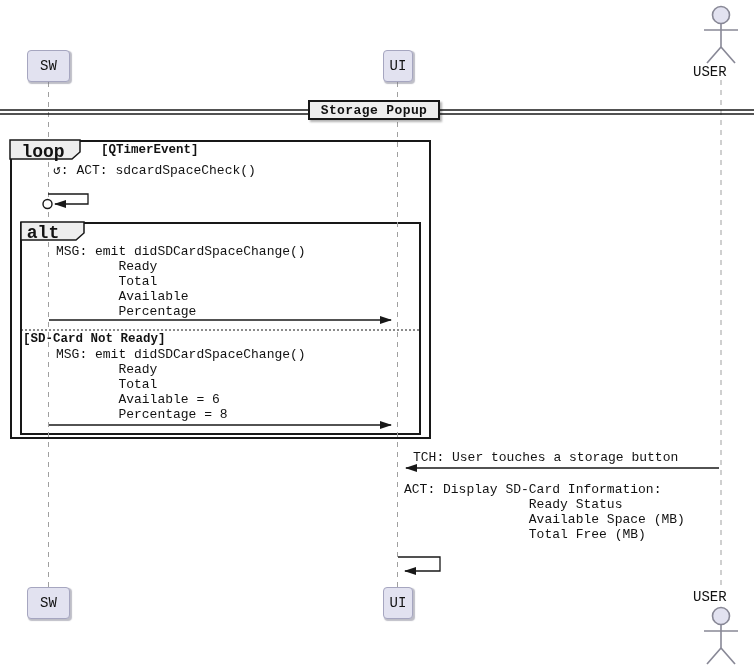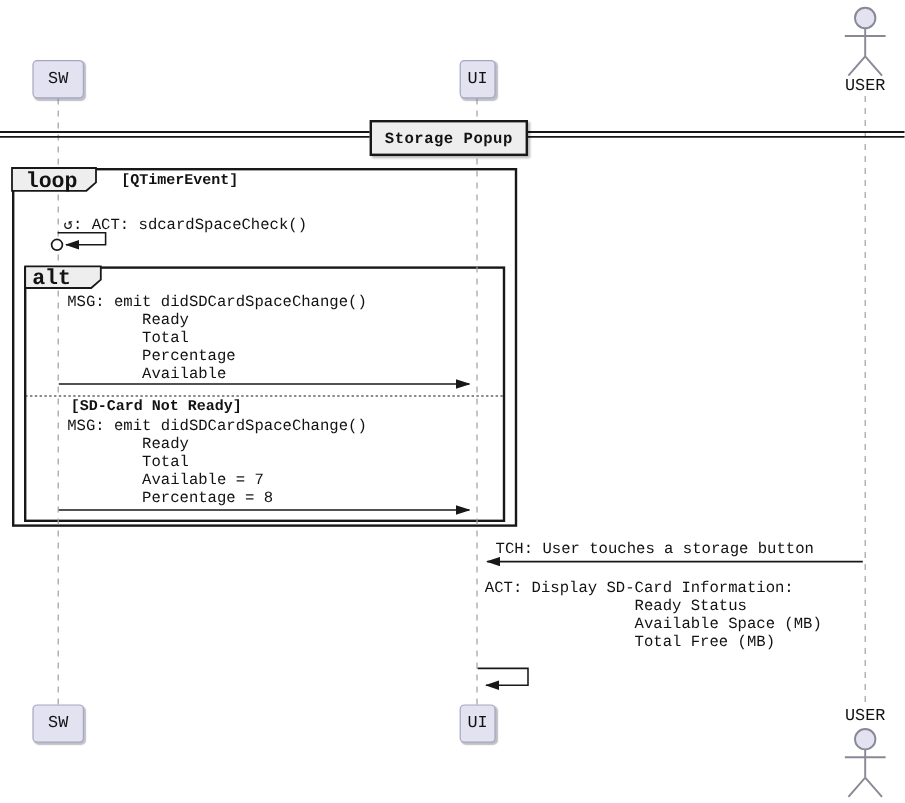--- a/index.html
+++ b/index.html
@@ -9,25 +9,25 @@
           color:var(--text,#121212);padding-left:16px;}
   .frame{position:absolute;border:2px solid var(--frame-border,#181818);
          box-sizing:border-box;z-index:1;background:transparent;}
   #overlay{position:absolute;left:0;top:0;z-index:2;pointer-events:none;}
   .pbox{position:absolute;background:var(--participant-fill,#E2E2F0);
         border:1px solid var(--participant-border,#A6A6C0);
         border-radius:4px;box-sizing:border-box;
         box-shadow:1.5px 1.5px 1px rgba(110,110,130,.45);
         display:flex;align-items:center;justify-content:center;
         font-size:14px;z-index:3;}
-  .alabel{position:absolute;text-align:center;font-size:14px;z-index:3;}
+  .alabel{position:absolute;text-align:left;font-size:14px;z-index:3;}
   .msg{position:absolute;font-size:13px;line-height:15px;white-space:pre;z-index:4;}
   .kw{position:absolute;font-weight:bold;font-size:18px;text-align:center;z-index:3;}
   .cond{position:absolute;font-weight:bold;font-size:12.5px;z-index:3;white-space:pre;}
-  .divbox{position:absolute;left:308px;top:100px;width:132px;height:30px;
+  .divbox{position:absolute;left:308px;top:100px;width:132px;height:20px;
           background:var(--divider-fill,#EEEEEE);
           border:2px solid var(--frame-border,#181818);box-sizing:border-box;
           display:flex;align-items:center;justify-content:center;
           font-weight:bold;font-size:13px;letter-spacing:.4px;z-index:3;
           box-shadow:2px 2px 2px rgba(0,0,0,.3);}
   
   .lifeline{stroke:var(--lifeline,#A0A0A0);stroke-width:1;stroke-dasharray:5,5;fill:none;}
   .divline{stroke:var(--frame-border,#181818);stroke-width:1.5;}
   .tab{fill:var(--tab-fill,#EEEEEE);stroke:var(--frame-border,#181818);stroke-width:1.5;}
   .arrow{stroke:#181818;stroke-width:1.3;fill:none;}
@@ -107,21 +107,21 @@
   <div class="alabel" style="left:693px;top:589px;width:56px;">USER</div>
 
   <div class="divbox">
     <span>Storage Popup</span>
   </div>
 
   <div class="kw" style="left:12px;top:142px;width:62px;">loop</div>
   <div class="cond" style="left:101px;top:143px;">[QTimerEvent]</div>
 
   <div class="kw" style="left:20px;top:223px;width:46px;">alt</div>
-  <div class="cond" style="left:23px;top:332px;margin-left:36px;">[SD-Card Not Ready]</div>
+  <div class="cond" style="left:23px;top:332px;">[SD-Card Not Ready]</div>
 
-  <div class="msg" style="left:53px;top:180px;"><div>↺: ACT: sdcardSpaceCheck()</div></div>
-  <div class="msg" style="left:56px;top:244px;"><div>MSG: emit didSDCardSpaceChange()</div><div>        Ready</div><div>        Total</div><div>        Percentage</div><div>        Available</div></div>
-  <div class="msg" style="left:56px;top:347px;"><div>MSG: emit didSDCardSpaceChange()</div><div>        Ready</div><div>        Total</div><div>        Available = 7</div><div>        Percentage = 8</div></div>
+  <div class="msg" style="left:53px;top:163px;"><div>↺: ACT: sdcardSpaceCheck()</div></div>
+  <div class="msg" style="left:56px;top:244px;"><div>MSG: emit didSDCardSpaceChange()</div><div>        Ready</div><div>        Total</div><div>        Available</div><div>        Percentage</div></div>
+  <div class="msg" style="left:56px;top:347px;"><div>MSG: emit didSDCardSpaceChange()</div><div>        Ready</div><div>        Total</div><div>        Available = 6</div><div>        Percentage = 8</div></div>
   <div class="msg" style="left:413px;top:450px;"><div>TCH: User touches a storage button</div></div>
   <div class="msg" style="left:404px;top:482px;"><div>ACT: Display SD-Card Information:</div><div>                Ready Status</div><div>                Available Space (MB)</div><div>                Total Free (MB)</div></div>
 
 </div>
 
 </body></html>

